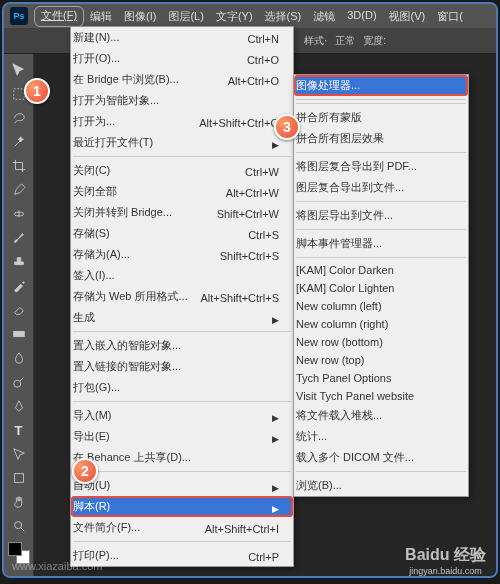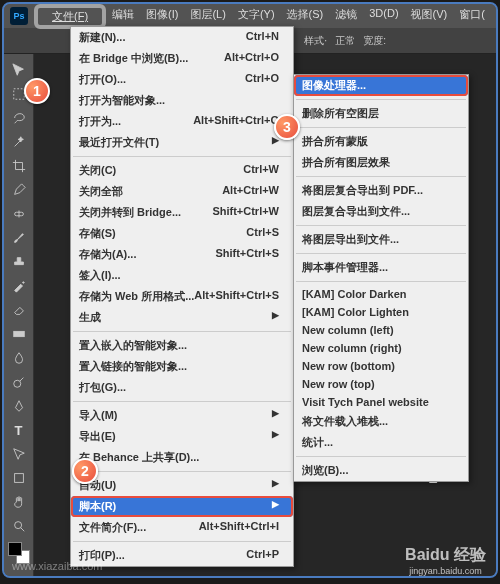--- a/index.html
+++ b/index.html
@@ -1,31 +1,31 @@
 <!DOCTYPE html>
 <html><head>
 <meta charset="utf-8">
 <style>
 * { margin: 0; padding: 0; box-sizing: border-box; font-family: "Microsoft YaHei", sans-serif; }
 body { width: 500px; height: 584px; background: #1a1a1a; overflow: hidden; position: relative; }
 .outer { border: 2px solid #4a7bbf; border-radius: 8px; width: 496px; height: 576px; margin: 2px; background: #535353; position: relative; overflow: hidden; }
 .menubar { height: 24px; background: #535353; display: flex; align-items: center; padding-left: 6px; font-size: 11px; color: #ddd; }
 .ps-icon { width: 18px; height: 18px; background: #001e36; color: #31a8ff; font-size: 9px; font-weight: bold; display: flex; align-items: center; justify-content: center; border-radius: 3px; margin-right: 6px; }
 .menu-item { padding: 3px 6px; cursor: pointer; }
-.menu-item.highlight { border: 4px solid #a3a3a3; border-radius: 6px; padding: 1px 14px; text-decoration: underline; }
+.menu-item.highlight { border: 1px solid #a3a3a3; border-radius: 6px; padding: 1px 6px; text-decoration: underline; }
 .optbar { height: 26px; background: #424242; border-bottom: 1px solid #222; display: flex; align-items: center; padding-left: 300px; font-size: 10px; color: #ccc; gap: 8px; }
 .workspace { display: flex; height: calc(100% - 50px); }
 .toolbar { width: 30px; background: #535353; border-right: 1px solid #333; display: flex; flex-direction: column; padding-top: 4px; }
 .tool { width: 24px; height: 22px; margin: 1px auto; display: flex; align-items: center; justify-content: center; color: #ddd; font-size: 12px; cursor: pointer; }
 .tool svg { width: 14px; height: 14px; fill: #ccc; stroke: #ccc; }
 .canvas { flex: 1; background: #262626; position: relative; }
 .dropdown { position: absolute; background: #efefef; border: 1px solid #999; box-shadow: 2px 2px 6px rgba(0,0,0,.4); font-size: 11px; color: #333; }
 .main-menu { left: 66px; top: 22px; width: 224px; }
 .sub-menu { left: 289px; top: 70px; width: 176px; }
-.mi { display: flex; justify-content: space-between; align-items: flex-start; padding: 3px 14px 3px 8px; cursor: pointer; white-space: nowrap; font-weight: bold; }
+.mi { display: flex; justify-content: space-between; align-items: flex-end; padding: 3px 14px 3px 2px; cursor: pointer; white-space: nowrap; }
 .mi.sel { background: #3875d7; color: #fff; }
 .mi.sel.redbox { box-shadow: inset 0 0 0 2px #e84c3d; border-radius: 4px; }
 .mi .arrow { font-size: 9px; }
 .sep { height: 1px; background: #ccc; margin: 3px 2px; }
 .badge { position: absolute; width: 26px; height: 26px; border-radius: 50%; background: radial-gradient(circle at 30% 30%, #ff9966, #e84c3d); color: #fff; font-weight: bold; font-size: 14px; display: flex; align-items: center; justify-content: center; border: 2px solid #fff; box-shadow: 0 1px 3px rgba(0,0,0,.5); z-index: 100; }
 .b1 { left: 20px; top: 74px; }
 .b2 { left: 68px; top: 454px; }
 .b3 { left: 270px; top: 110px; }
 .cursor-arrow { position: absolute; right: 56px; bottom: 90px; color: #fff; font-size: 14px; }
 .watermark { position: absolute; right: 10px; bottom: 0; color: rgba(255,255,255,.7); font-size: 9px; text-align: center; }
@@ -170,26 +170,26 @@
       <div class="cursor-arrow">▲</div>
     </div>
   </div>
 
   <div class="dropdown main-menu" id="file-menu">
       <div class="mi">
         <span>新建(N)...</span>
         <span>Ctrl+N</span>
       </div>
       <div class="mi">
+        <span>打开(O)...</span>
+        <span>Ctrl+O</span>
+      </div>
+      <div class="mi">
         <span>在 Bridge 中浏览(B)...</span>
         <span>Alt+Ctrl+O</span>
-      </div>
-      <div class="mi">
-        <span>打开(O)...</span>
-        <span>Ctrl+O</span>
       </div>
       <div class="mi">
         <span>打开为智能对象...</span>
         <span></span>
       </div>
       <div class="mi">
         <span>打开为...</span>
         <span>Alt+Shift+Ctrl+O</span>
       </div>
       <div class="mi">
@@ -273,24 +273,20 @@
         <span>打印(P)...</span>
         <span>Ctrl+P</span>
       </div>
     </div>
   <div class="dropdown sub-menu" id="script-menu">
       <div class="mi sel redbox">
         <span>图像处理器...</span>
         <span></span>
       </div>
       <div class="sep"></div>
-      <div class="mi">
-        <span>删除所有空图层</span>
-        <span></span>
-      </div>
       <div class="sep"></div>
       <div class="mi">
         <span>拼合所有蒙版</span>
         <span></span>
       </div>
       <div class="mi">
         <span>拼合所有图层效果</span>
         <span></span>
       </div>
       <div class="sep"></div>
@@ -331,29 +327,37 @@
       </div>
       <div class="mi">
         <span>New row (bottom)</span>
         <span></span>
       </div>
       <div class="mi">
         <span>New row (top)</span>
         <span></span>
       </div>
       <div class="mi">
+        <span>Tych Panel Options</span>
+        <span></span>
+      </div>
+      <div class="mi">
         <span>Visit Tych Panel website</span>
         <span></span>
       </div>
       <div class="mi">
         <span>将文件载入堆栈...</span>
         <span></span>
       </div>
       <div class="mi">
         <span>统计...</span>
+        <span></span>
+      </div>
+      <div class="mi">
+        <span>载入多个 DICOM 文件...</span>
         <span></span>
       </div>
       <div class="sep"></div>
       <div class="mi">
         <span>浏览(B)...</span>
         <span></span>
       </div>
     </div>
 
   <div class="badge b1">1</div>

